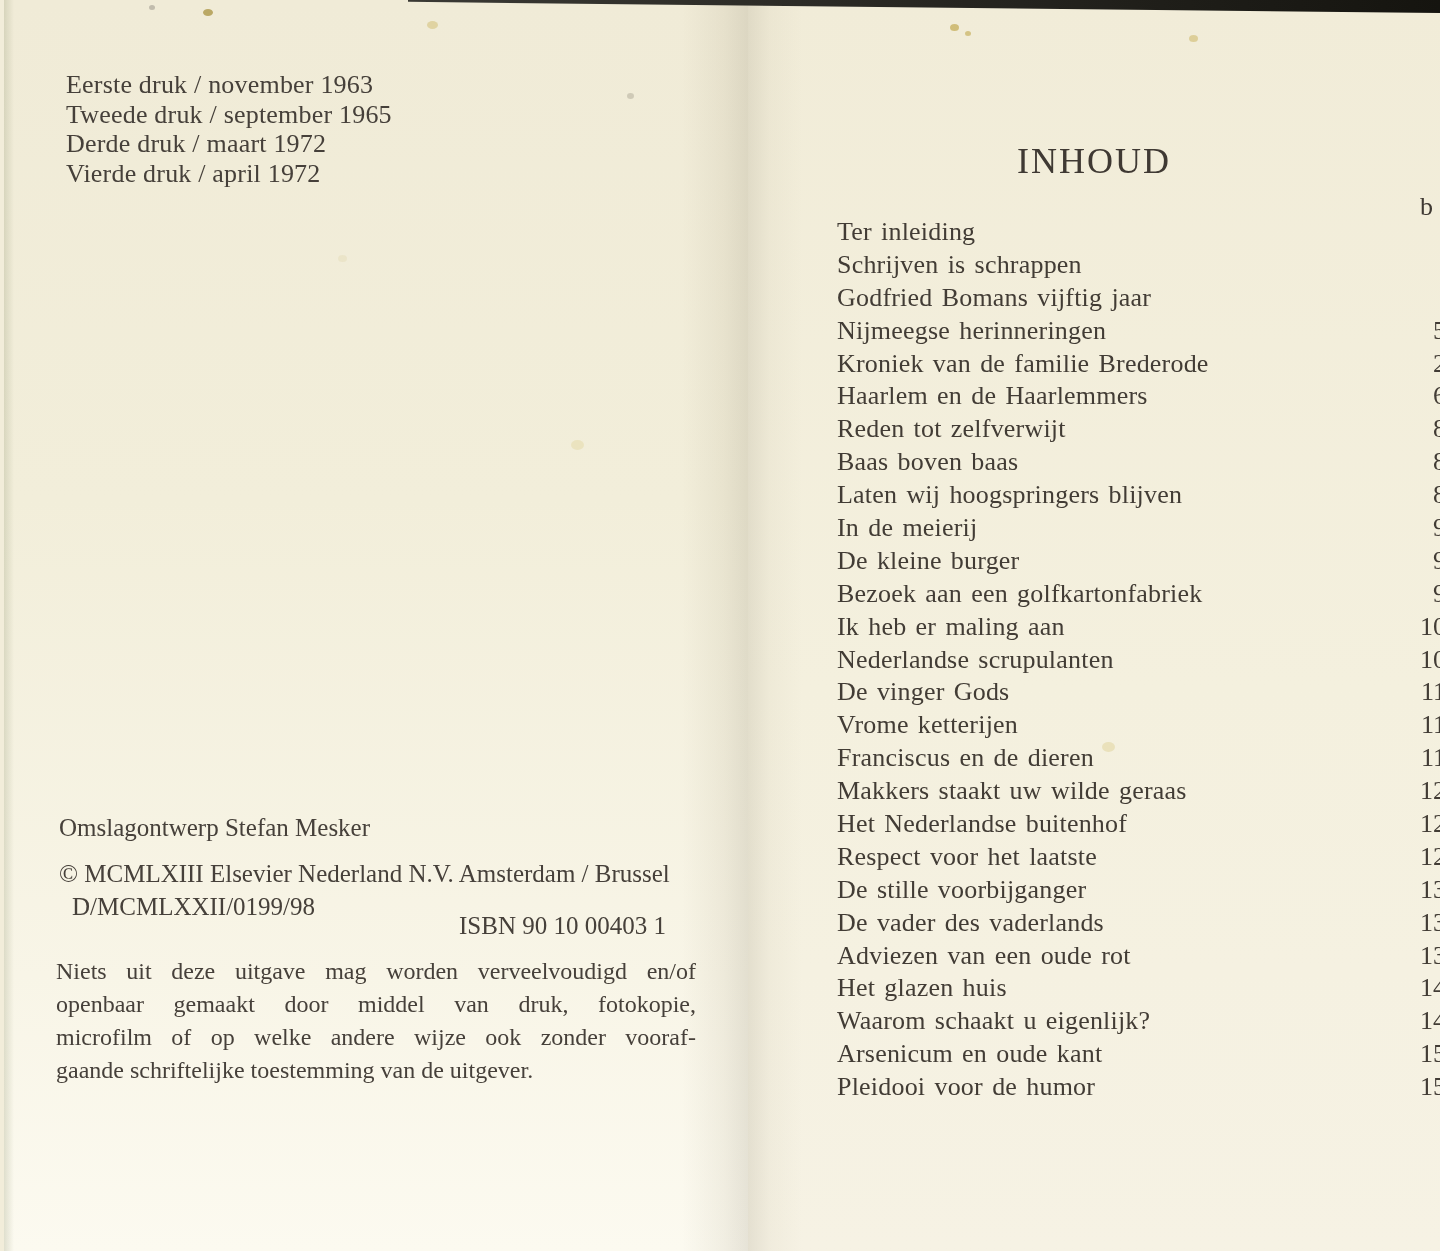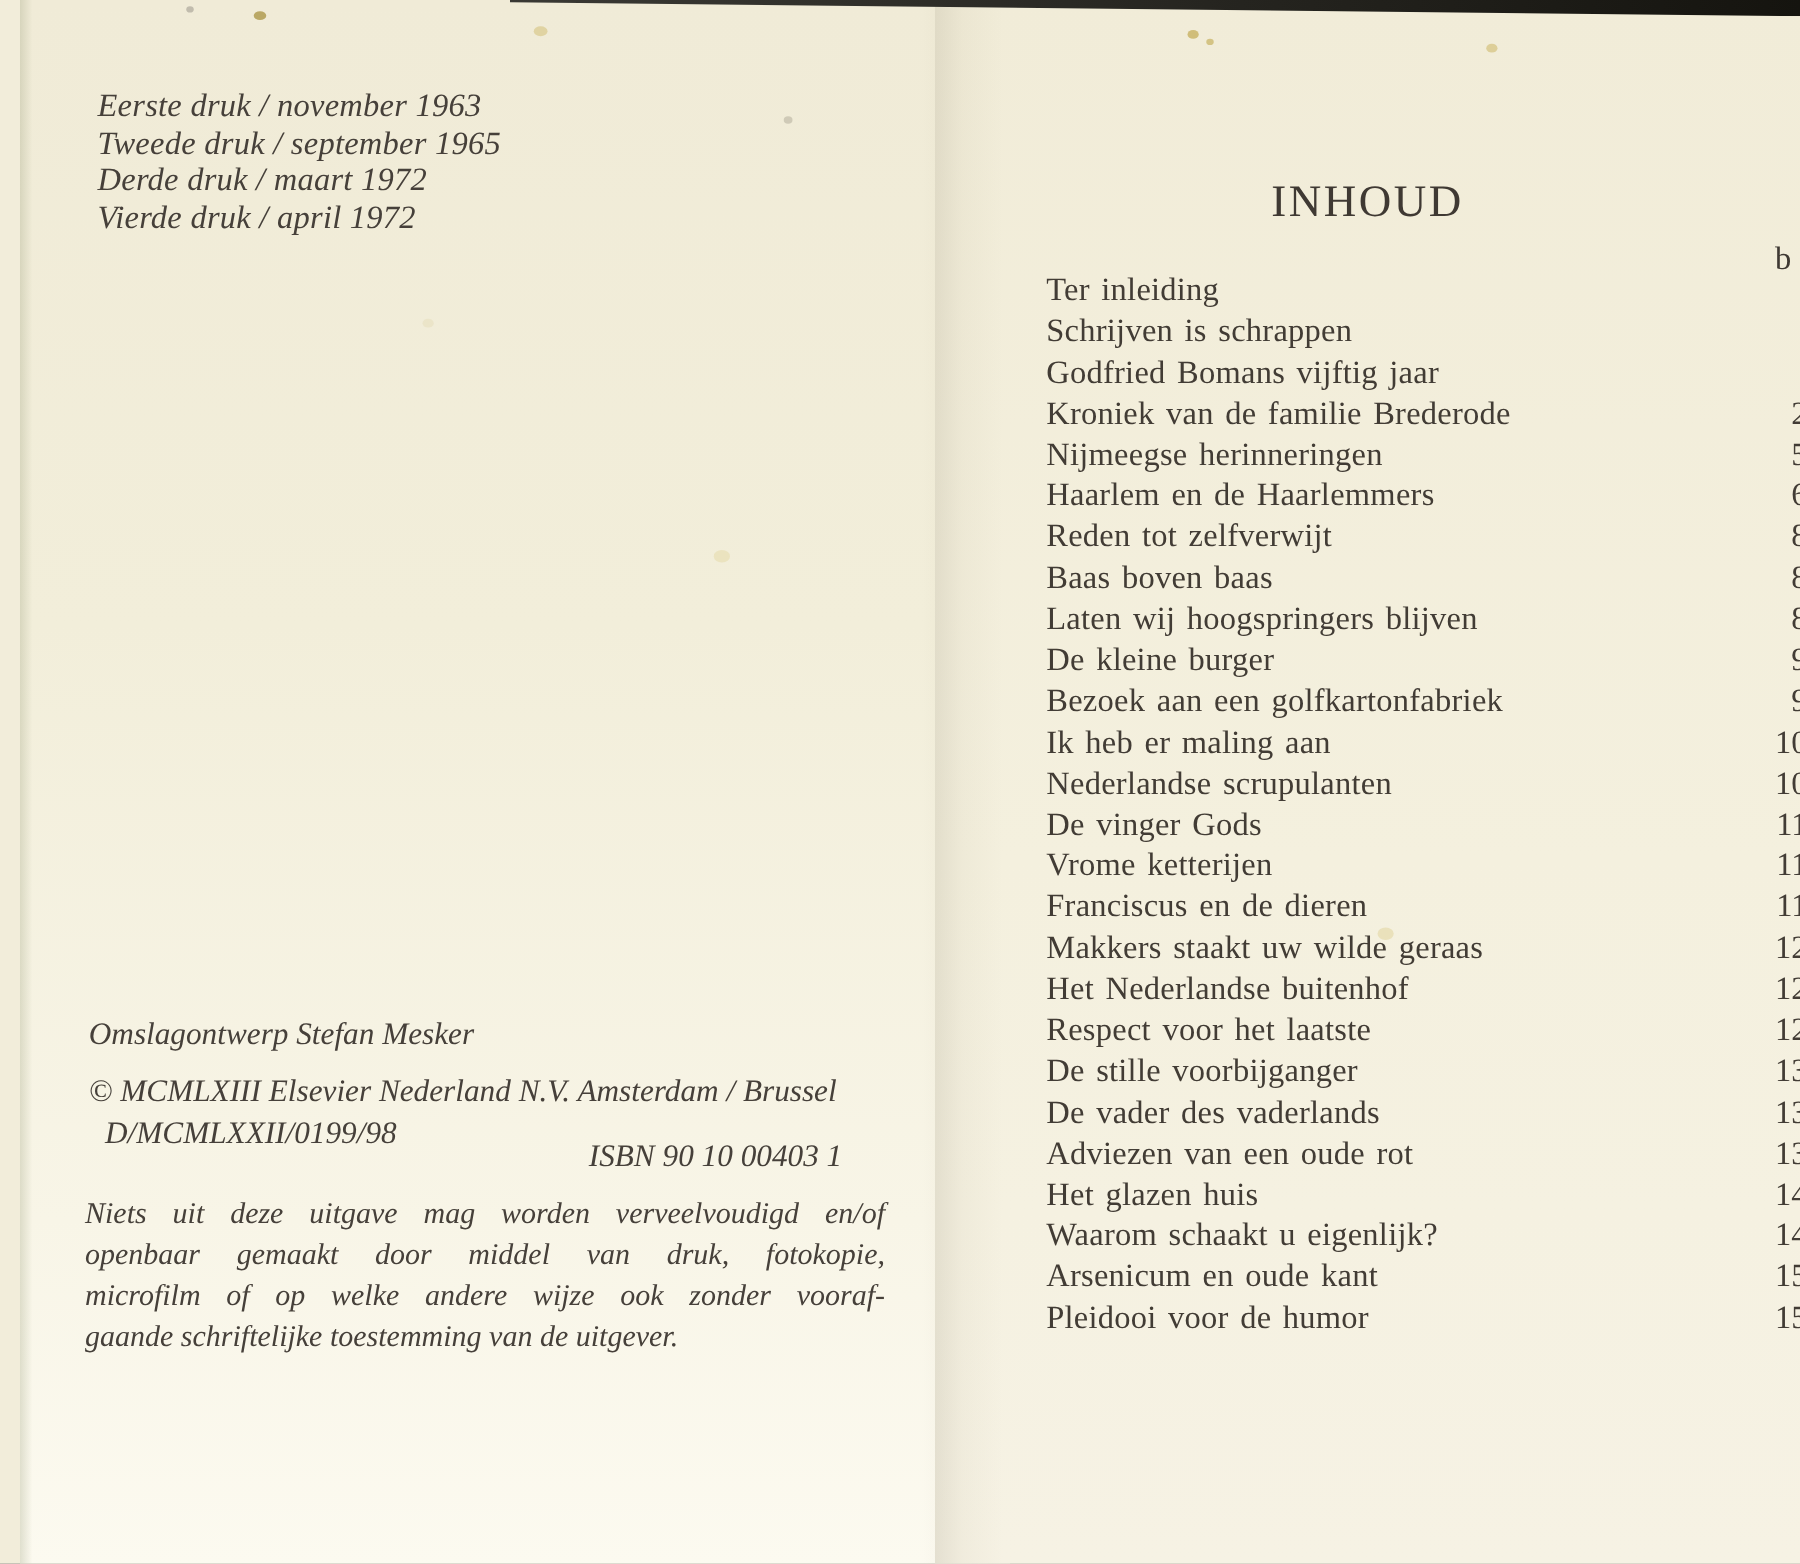--- a/index.html
+++ b/index.html
@@ -7,24 +7,22 @@
     position: relative;
     width: 1440px;
     height: 1251px;
     overflow: hidden;
     background: #f2edda;
     font-family: "Liberation Serif", "DejaVu Serif", serif;
     color: #46403a;
   }
   .page { position: absolute; top: 0; height: 100%; }
   .page-left {
-    left: 16px; width: 748px;
+    left: 4px; width: 748px;
     background: linear-gradient(180deg, #f0ebd7 0%, #f2eeda 40%, #f8f5e7 78%, #fcfaf0 100%);
-    font-style: italic;
-    padding-left: 44px;
   }
   .page-right {
     left: 748px; width: 692px;
     background: linear-gradient(180deg, #f1ecd8 0%, #f4f0de 55%, #f6f2e4 100%);
   }
   
   .page-left::after {
     content: ""; position: absolute; top: 0; right: 0; width: 70px; height: 100%;
     background: linear-gradient(to right, rgba(101,85,50,0) 0%, rgba(101,85,50,0.07) 60%, rgba(70,60,35,0.13) 100%);
     pointer-events: none;
@@ -140,49 +138,53 @@
           <span class="toc-title">Schrijven is schrappen</span>
           <span class="toc-page"></span>
         </div>
 
         <div class="toc-row">
           <span class="toc-title">Godfried Bomans vijftig jaar</span>
           <span class="toc-page"></span>
         </div>
 
         <div class="toc-row">
+          <span class="toc-title">Nijmeegse herinneringen</span>
+          <span class="toc-page">5</span>
+        </div>
+
+        <div class="toc-row">
           <span class="toc-title">Kroniek van de familie Brederode</span>
           <span class="toc-page">2</span>
         </div>
 
         <div class="toc-row">
-          <span class="toc-title">Nijmeegse herinneringen</span>
-          <span class="toc-page">5</span>
-        </div>
-
-        <div class="toc-row">
           <span class="toc-title">Haarlem en de Haarlemmers</span>
           <span class="toc-page">6</span>
         </div>
 
         <div class="toc-row">
           <span class="toc-title">Reden tot zelfverwijt</span>
           <span class="toc-page">8</span>
         </div>
 
         <div class="toc-row">
           <span class="toc-title">Baas boven baas</span>
           <span class="toc-page">8</span>
         </div>
 
         <div class="toc-row">
           <span class="toc-title">Laten wij hoogspringers blijven</span>
           <span class="toc-page">8</span>
         </div>
 
+        <div class="toc-row">
+          <span class="toc-title">In de meierij</span>
+          <span class="toc-page">9</span>
+        </div>
 
         <div class="toc-row">
           <span class="toc-title">De kleine burger</span>
           <span class="toc-page">9</span>
         </div>
 
         <div class="toc-row">
           <span class="toc-title">Bezoek aan een golfkartonfabriek</span>
           <span class="toc-page">9</span>
         </div>

